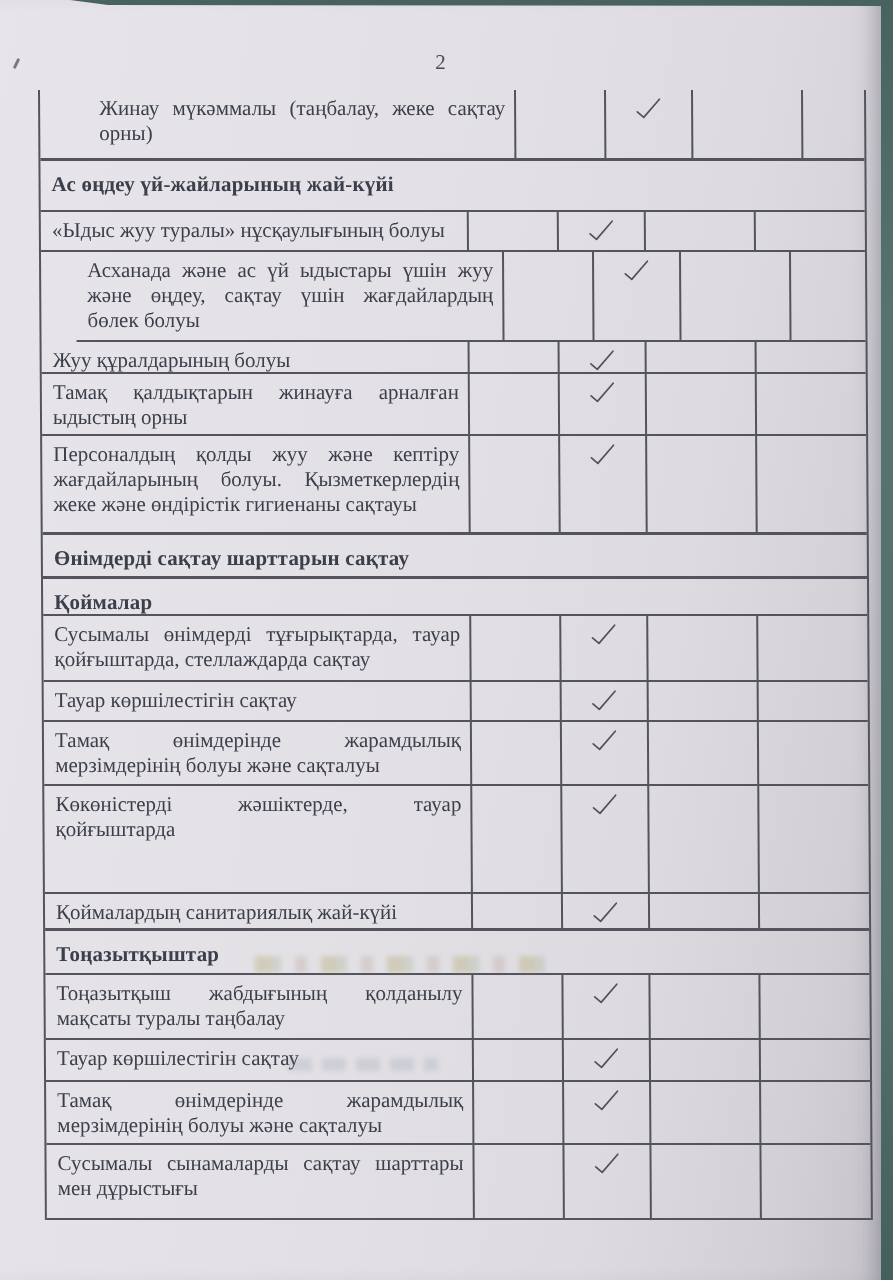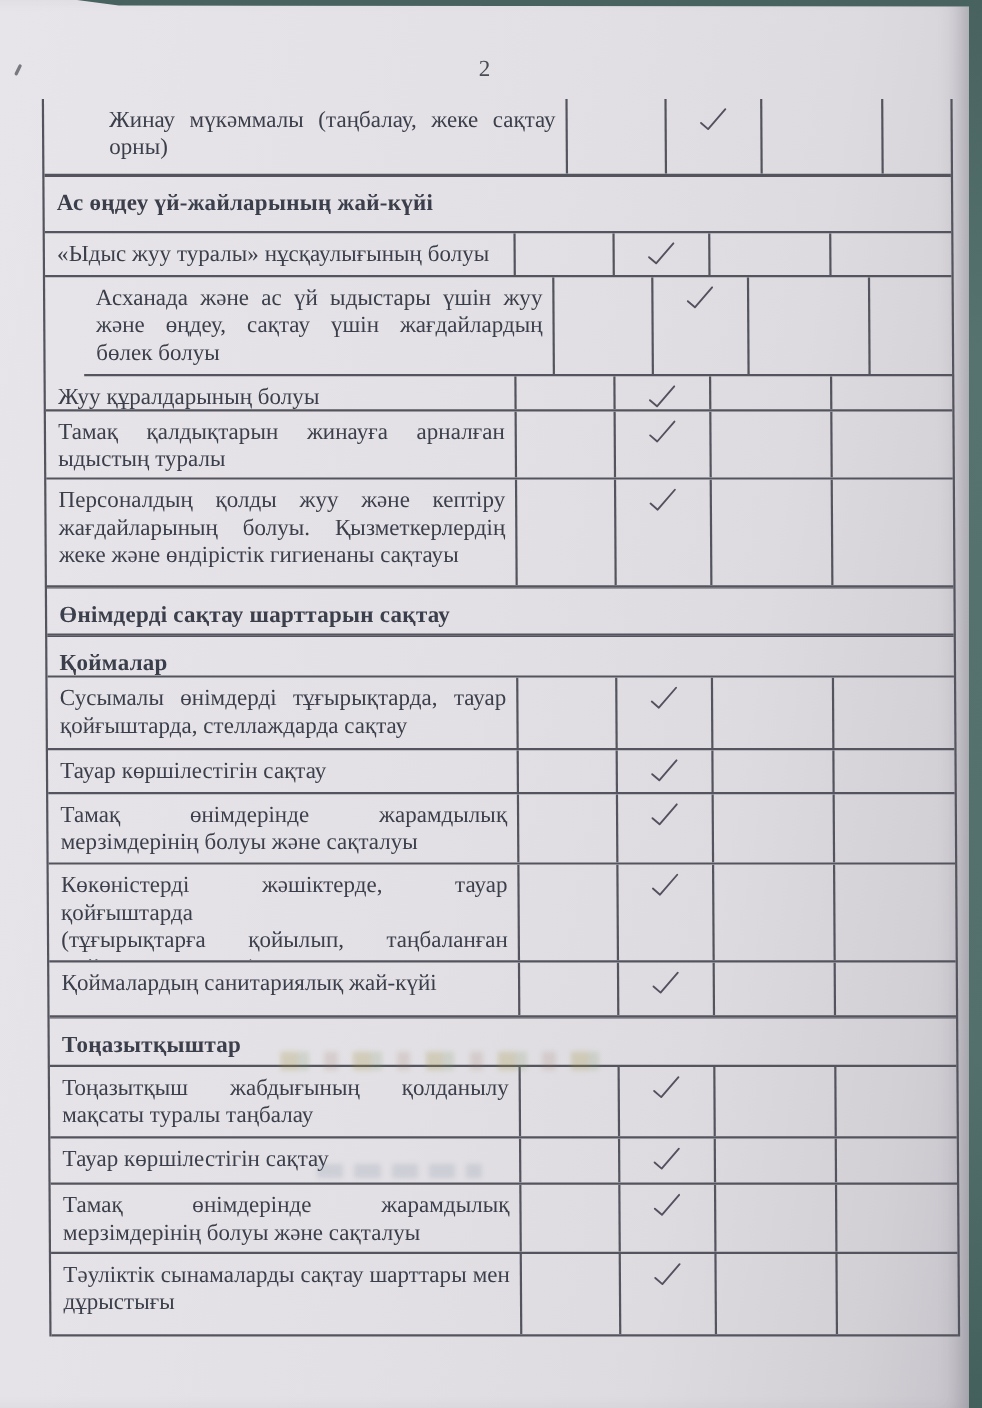--- a/index.html
+++ b/index.html
@@ -169,21 +169,21 @@
         <div class="cell c2 check-cell">
           <svg width="27" height="22" viewBox="0 0 27 22" class="checkmark">
             <polyline points="2,13 8,19 25,2" fill="none" stroke="#55505f" stroke-width="1.7" stroke-linecap="round" stroke-linejoin="round"></polyline>
           </svg>
         </div>
         <div class="cell c3"></div>
         <div class="cell c4"></div>
       </div>
       <div class="row item" style="height: 62px;">
         <div class="cell c0">
-          <div class="para">Тамақ қалдықтарын жинауға арналған ыдыстың туралы</div>
+          <div class="para">Тамақ қалдықтарын жинауға арналған ыдыстың орны</div>
         </div>
         <div class="cell c1"></div>
         <div class="cell c2 check-cell">
           <svg width="27" height="22" viewBox="0 0 27 22" class="checkmark">
             <polyline points="2,13 8,19 25,2" fill="none" stroke="#55505f" stroke-width="1.7" stroke-linecap="round" stroke-linejoin="round"></polyline>
           </svg>
         </div>
         <div class="cell c3"></div>
         <div class="cell c4"></div>
       </div>
@@ -238,35 +238,34 @@
         </div>
         <div class="cell c1"></div>
         <div class="cell c2 check-cell">
           <svg width="27" height="22" viewBox="0 0 27 22" class="checkmark">
             <polyline points="2,13 8,19 25,2" fill="none" stroke="#55505f" stroke-width="1.7" stroke-linecap="round" stroke-linejoin="round"></polyline>
           </svg>
         </div>
         <div class="cell c3"></div>
         <div class="cell c4"></div>
       </div>
-      <div class="row item" style="height: 89px;">
+      <div class="row item" style="height: 108px;">
         <div class="cell c0">
           <div class="para">Көкөністерді жәшіктерде, тауар қойғыштарда</div>
-          <div class="para">(тұғырықтарға қойылып, таңбаланған сыйымдылықтарда) сақтау</div>
-        </div>
-        <div class="cell c1"></div>
-        <div class="cell c2 check-cell">
-          <svg width="27" height="22" viewBox="0 0 27 22" class="checkmark">
-            <polyline points="2,13 8,19 25,2" fill="none" stroke="#55505f" stroke-width="1.7" stroke-linecap="round" stroke-linejoin="round"></polyline>
-          </svg>
-        </div>
-        <div class="cell c3"></div>
-        <div class="cell c4"></div>
-      </div>
-      <div class="row item" style="height: 50px;">
+        </div>
+        <div class="cell c1"></div>
+        <div class="cell c2 check-cell">
+          <svg width="27" height="22" viewBox="0 0 27 22" class="checkmark">
+            <polyline points="2,13 8,19 25,2" fill="none" stroke="#55505f" stroke-width="1.7" stroke-linecap="round" stroke-linejoin="round"></polyline>
+          </svg>
+        </div>
+        <div class="cell c3"></div>
+        <div class="cell c4"></div>
+      </div>
+      <div class="row item" style="height: 36px;">
         <div class="cell c0">
           <div class="para">Қоймалардың санитариялық жай-күйі</div>
         </div>
         <div class="cell c1"></div>
         <div class="cell c2 check-cell">
           <svg width="27" height="22" viewBox="0 0 27 22" class="checkmark">
             <polyline points="2,13 8,19 25,2" fill="none" stroke="#55505f" stroke-width="1.7" stroke-linecap="round" stroke-linejoin="round"></polyline>
           </svg>
         </div>
         <div class="cell c3"></div>
@@ -309,21 +308,21 @@
         <div class="cell c2 check-cell">
           <svg width="27" height="22" viewBox="0 0 27 22" class="checkmark">
             <polyline points="2,13 8,19 25,2" fill="none" stroke="#55505f" stroke-width="1.7" stroke-linecap="round" stroke-linejoin="round"></polyline>
           </svg>
         </div>
         <div class="cell c3"></div>
         <div class="cell c4"></div>
       </div>
       <div class="row item" style="height: 75px;">
         <div class="cell c0">
-          <div class="para">Тәуліктік сынамаларды сақтау шарттары мен дұрыстығы</div>
+          <div class="para">Сусымалы сынамаларды сақтау шарттары мен дұрыстығы</div>
         </div>
         <div class="cell c1"></div>
         <div class="cell c2 check-cell">
           <svg width="27" height="22" viewBox="0 0 27 22" class="checkmark">
             <polyline points="2,13 8,19 25,2" fill="none" stroke="#55505f" stroke-width="1.7" stroke-linecap="round" stroke-linejoin="round"></polyline>
           </svg>
         </div>
         <div class="cell c3"></div>
         <div class="cell c4"></div>
       </div>

